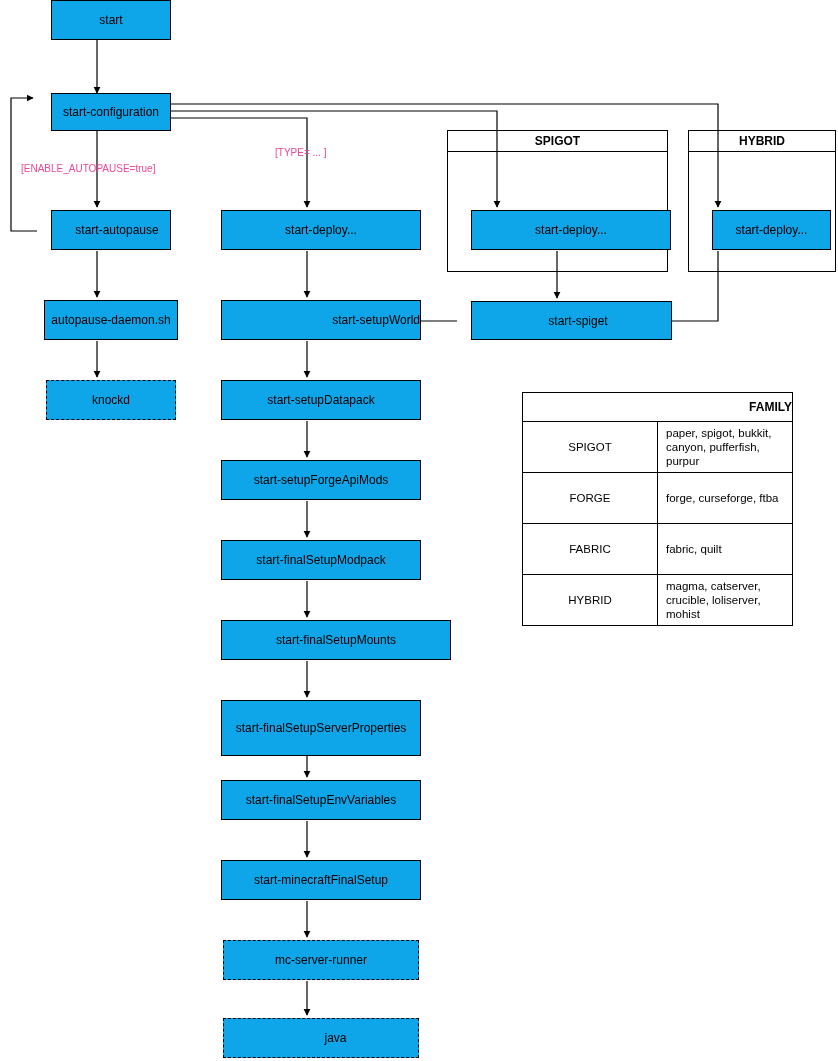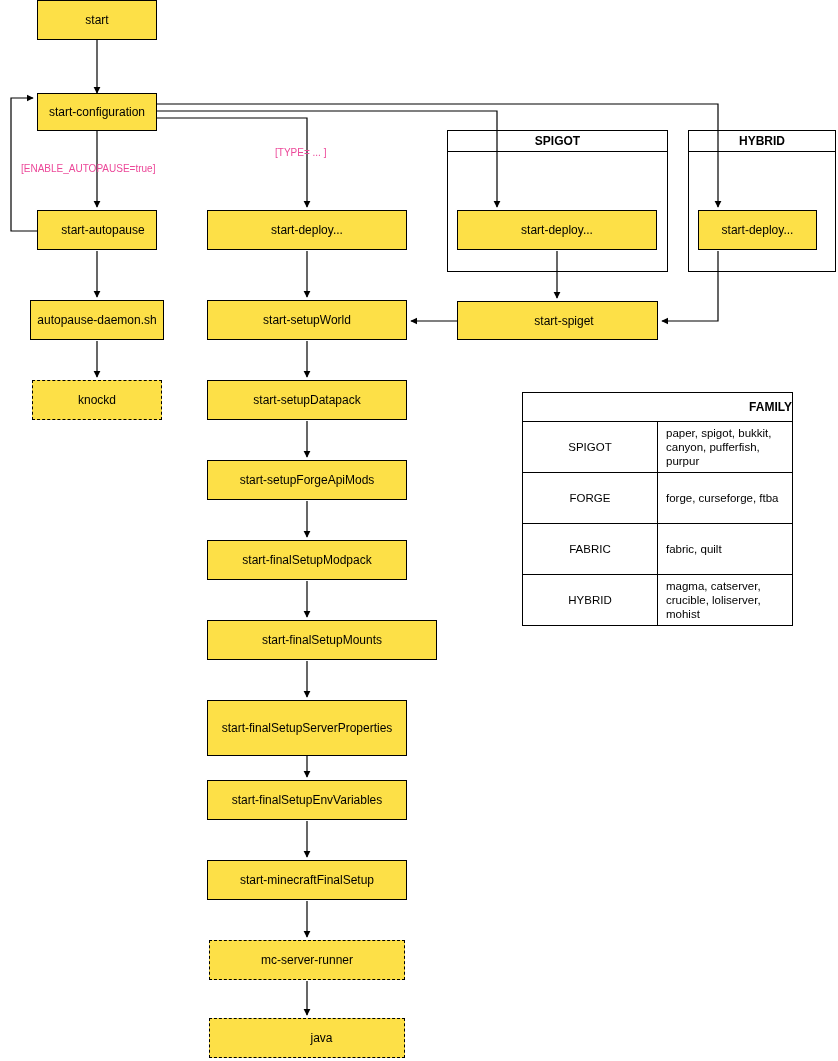--- a/index.html
+++ b/index.html
@@ -23,30 +23,31 @@
     position: absolute;
     left: 0;
     top: 0;
     width: 838px;
     height: 1061px;
     pointer-events: none;
   }
   .node {
     position: absolute;
     box-sizing: border-box;
-    background: #fde047;
+    background: #0ea5e9;
     border: 1px solid #000000;
     display: flex;
     align-items: center;
     justify-content: center;
     text-align: center;
     font-size: 12px;
     line-height: 14px;
     color: #000000;
     z-index: 2;
+    margin-left: 14px;
   }
   .node.dashed {
     border: 1px dashed #000000;
   }
   .group {
     position: absolute;
     box-sizing: border-box;
     background: transparent;
     border: 1px solid #000000;
     z-index: 1;
@@ -182,21 +183,21 @@
   </div>
 
   <div class="node dashed" style="left:32px; top:380px; width:130px; height:40px;">
     <span>knockd</span>
   </div>
 
   <div class="node" style="left:207px; top:210px; width:200px; height:40px;">
     <span>start-deploy...</span>
   </div>
 
-  <div class="node" style="left:207px; top:300px; width:200px; height:40px;">
+  <div class="node" style="left:207px; top:300px; width:200px; height:40px;justify-content:flex-end;">
     <span>start-setupWorld</span>
   </div>
 
   <div class="node" style="left:207px; top:380px; width:200px; height:40px;">
     <span>start-setupDatapack</span>
   </div>
 
   <div class="node" style="left:207px; top:460px; width:200px; height:40px;">
     <span>start-setupForgeApiMods</span>
   </div>

